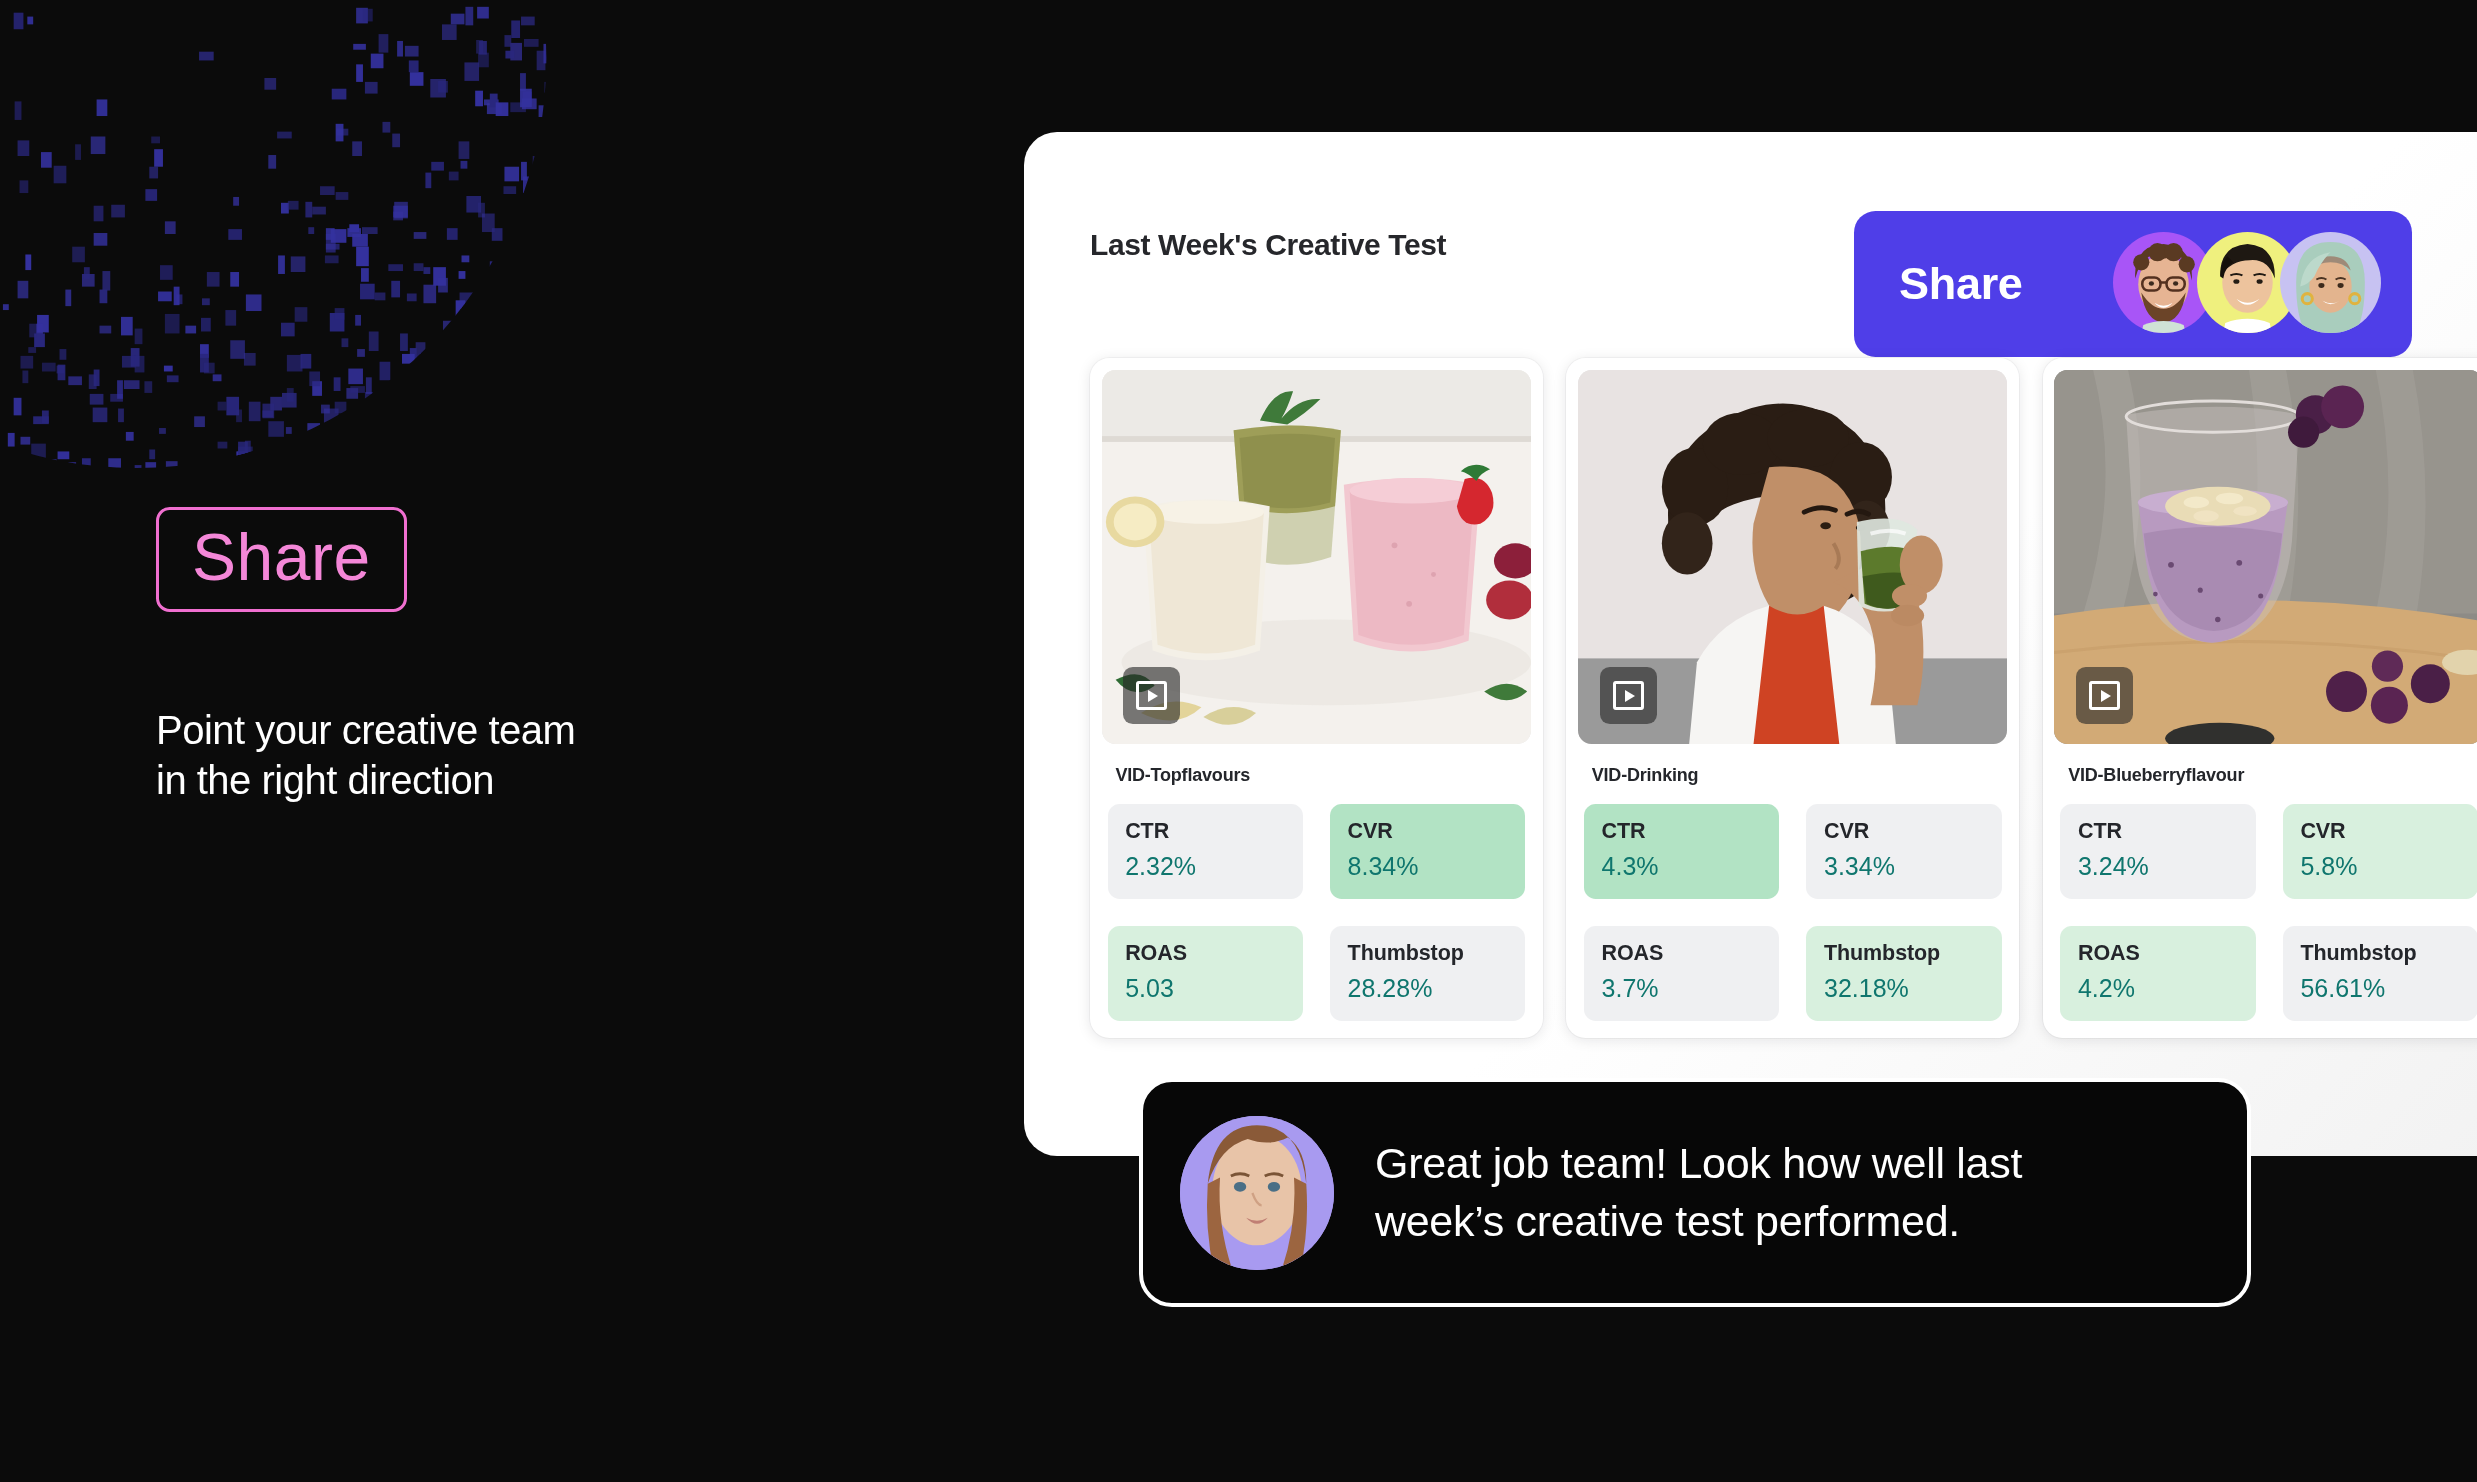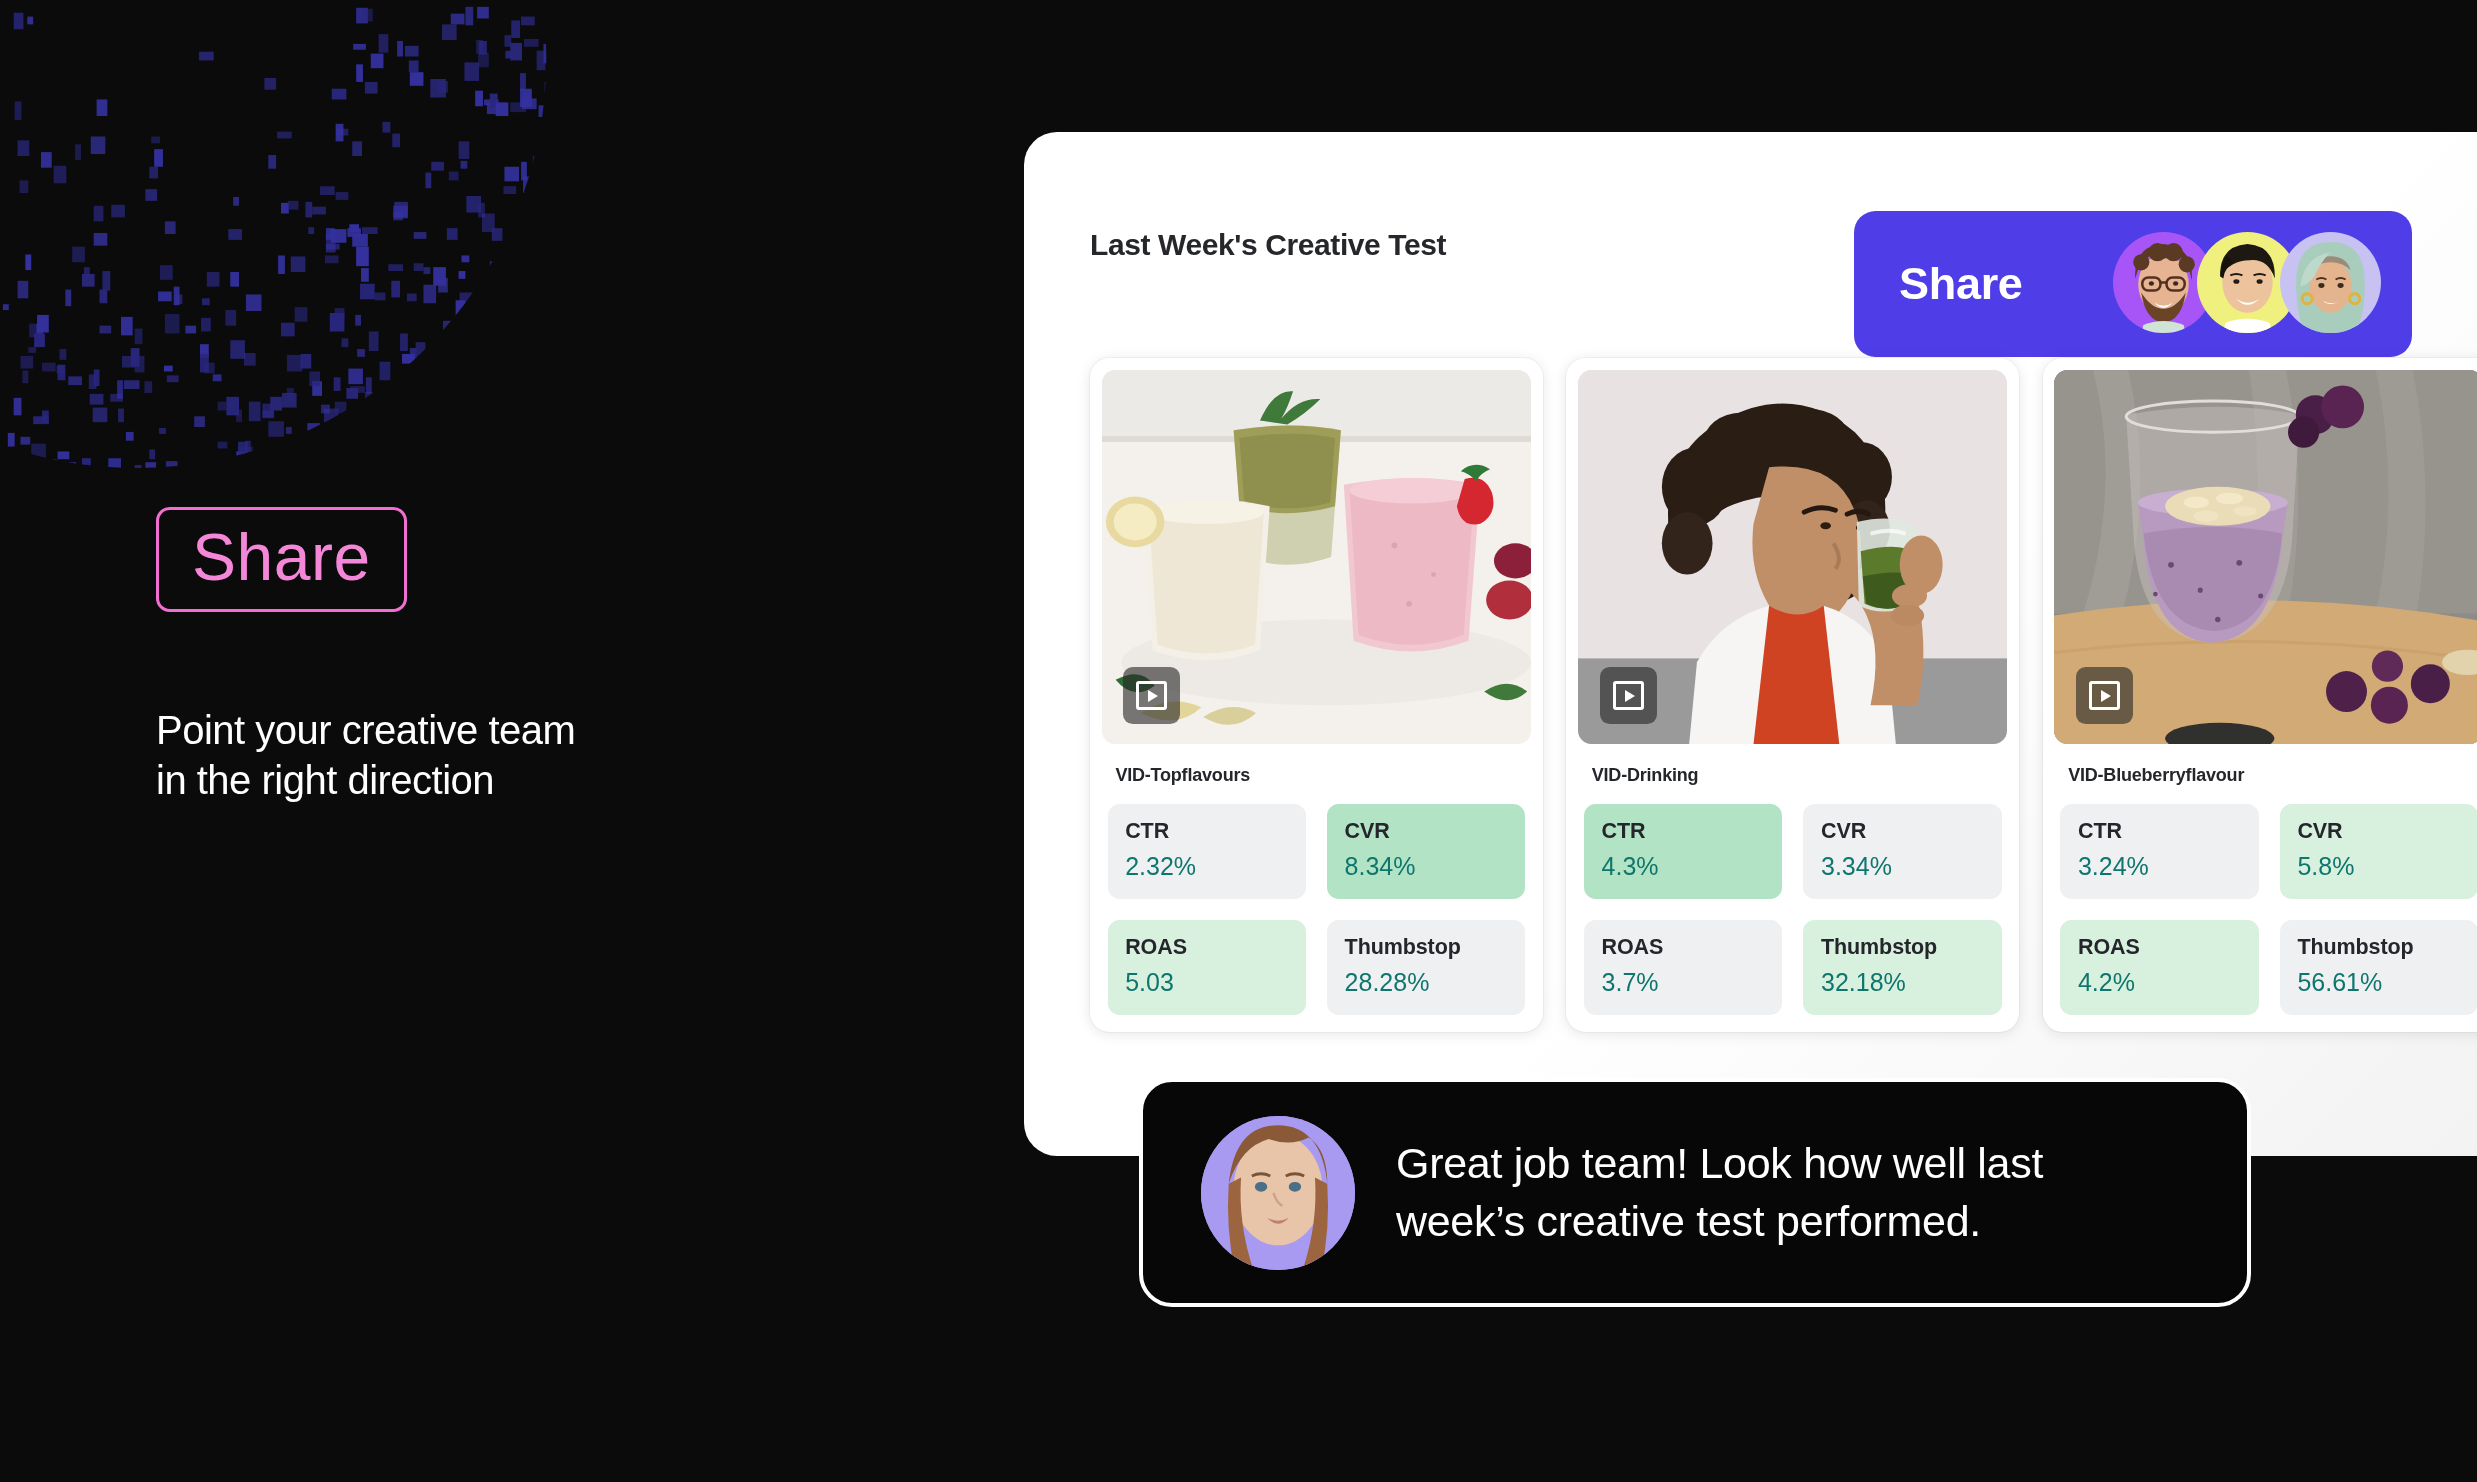--- a/index.html
+++ b/index.html
@@ -50,33 +50,33 @@
   .play-badge { position:absolute; left:21.5px; bottom:19.5px; width:57px; height:57px;
                 background:rgba(40,40,40,.62); border-radius:9.8px;
                 display:flex; align-items:center; justify-content:center; }
   .play-badge .frame { width:31px; height:29px; border:3.4px solid #fff; border-radius:2.9px;
                        display:flex; align-items:center; justify-content:center; }
   .play-badge .tri { width:0; height:0; border-left:10.7px solid #fff;
                      border-top:6.8px solid transparent; border-bottom:6.8px solid transparent;
                      margin-left:2.9px; }
   .card-name { font-size:18px; font-weight:700; color:#24262b; margin:21.5px 0 0 13.7px;
                letter-spacing:-0.2px; }
-  .metrics-grid { display:grid; grid-template-columns:1fr 1fr; gap:21px; margin-top:17.6px;
+  .metrics-grid { display:grid; grid-template-columns:1fr 1fr; gap:27px; margin-top:17.6px;
                   padding:0 5.9px; }
   .metric { border-radius:11.7px; padding:15.6px 17.6px 17.6px 17.6px; min-height:90px; }
   .metric.gray  { background:#eff0f2; }
   .metric.green { background:#b2e3c4; }
   .metric.mint  { background:#d8f0de; }
   .metric .m-label { font-size:21.5px; font-weight:700; color:#24262b; letter-spacing:-0.1px; }
   .metric .m-value { font-size:25px; font-weight:400; color:#0f766e; margin-top:7.8px; }
 
   
   #comment-bubble { position:absolute; left:1139px; top:1078px; width:1112px; height:229px;
                     background:#070707; border:4.9px solid #ffffff; border-radius:33px;
-                    display:flex; align-items:center; padding:0 39px 0 58px; }
+                    display:flex; align-items:center; padding:0 39px 0 37px; }
   #comment-avatar { width:154px; height:154px; border-radius:50%; overflow:hidden;
                     flex:none; position:relative; background:#a89af0; }
   #comment-text { color:#fff; font-size:43px; line-height:1.33; margin-left:41px;
                   letter-spacing:-0.3px; font-weight:400; }
   #comment-text .ln { display:block; }
 
   
   .face-bg { position:absolute; inset:0; }
 </style>
 </head>

